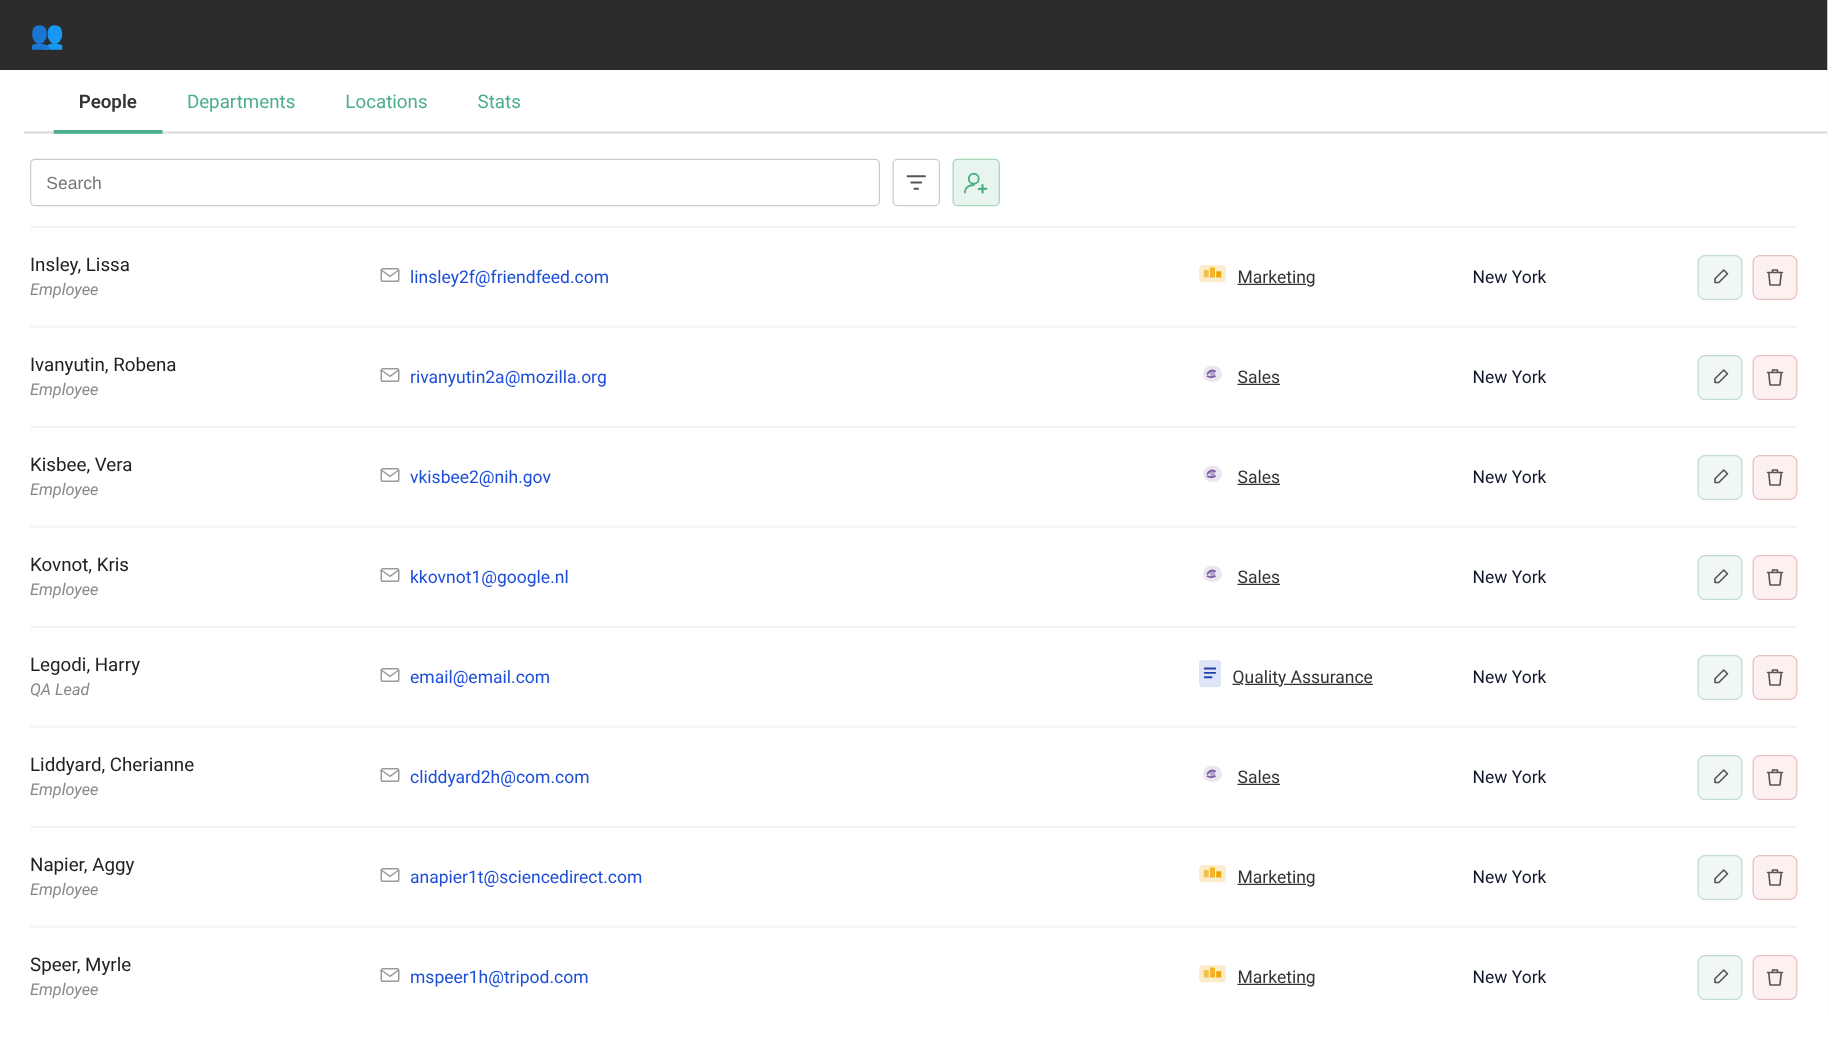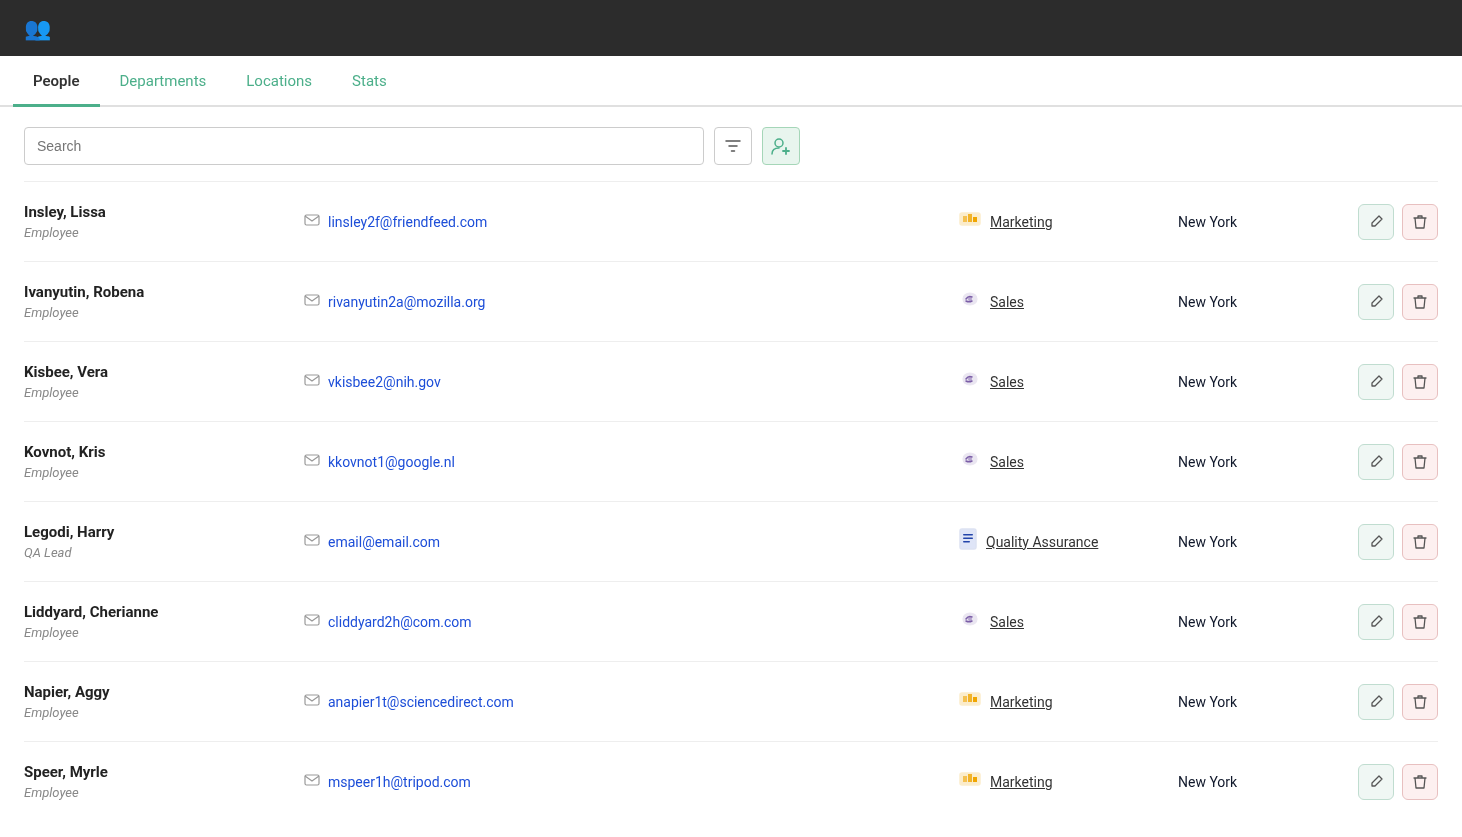--- a/index.html
+++ b/index.html
@@ -29,22 +29,23 @@
       background: #fff;
       margin: 0;
       padding: 0 0 40px 0;
       min-height: calc(837px - 56px);
     }
 
     
     .tabs {
       display: flex;
       border-bottom: 2px solid #e0e0e0;
-      padding: 0 13px;
+      padding: 0 24px;
       gap: 0;
+      margin-left: 19px;
     }
     .tab {
       padding: 16px 20px 14px 20px;
       cursor: pointer;
       font-size: 15px;
       color: #4caf8a;
       border-bottom: 3px solid transparent;
       margin-bottom: -2px;
       font-weight: 400;
       text-decoration: none;
@@ -112,21 +113,21 @@
       min-height: 80px;
       padding: 12px 0;
     }
     .person-info {
       display: flex;
       flex-direction: column;
       gap: 4px;
     }
     .person-name {
       font-size: 15px;
-      font-weight: 700;
+      font-weight: 400;
       color: #222;
     }
     .person-role {
       font-size: 13px;
       color: #888;
       font-style: italic;
     }
     .person-email {
       display: flex;
       align-items: center;

